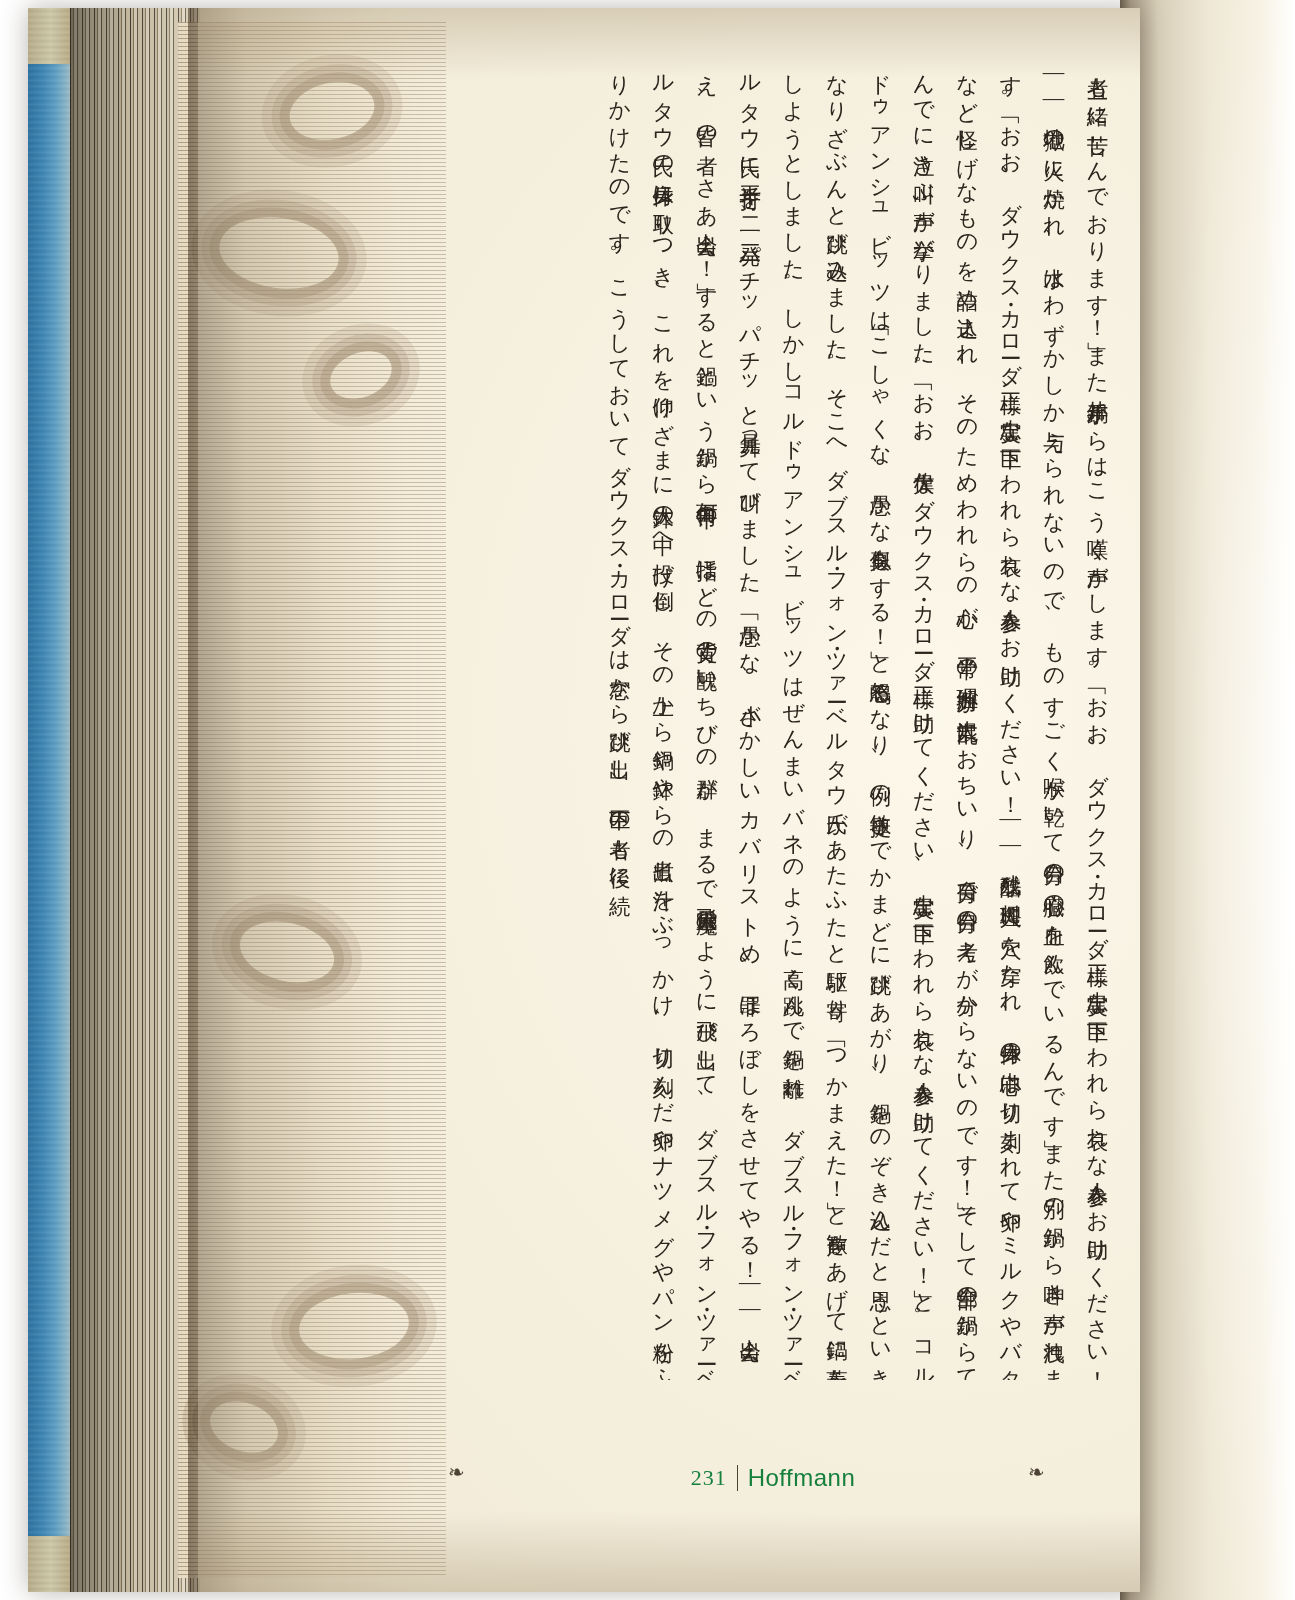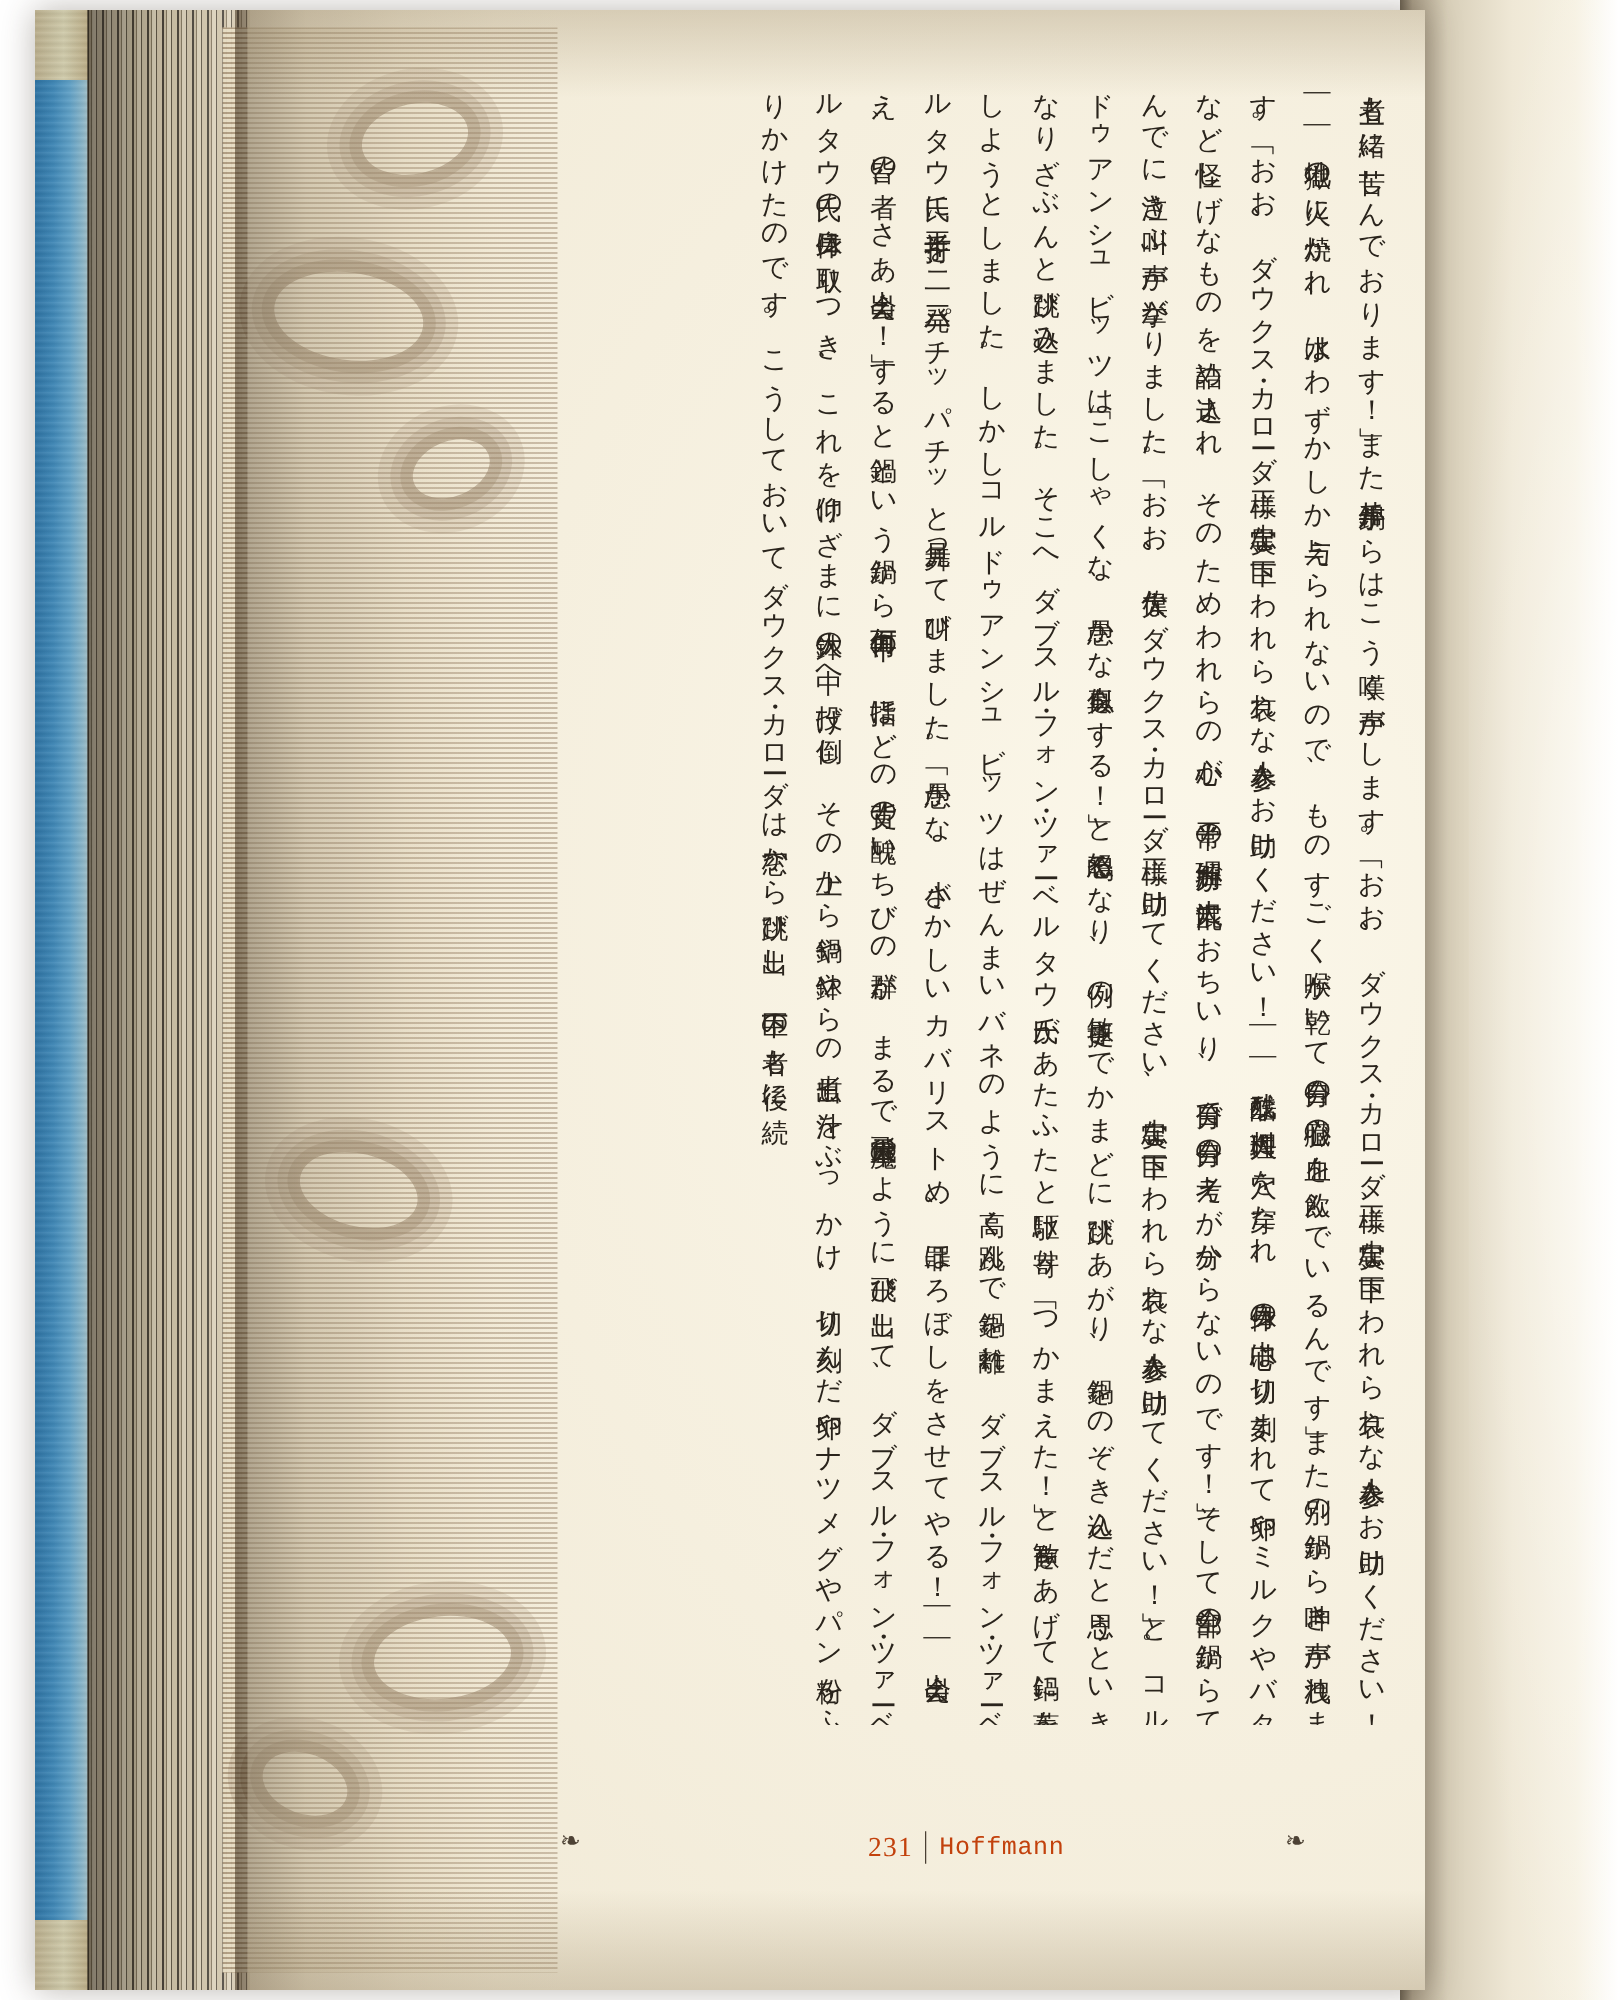--- a/index.html
+++ b/index.html
@@ -220,37 +220,37 @@
   .foot {
     position: absolute;
     left: 400px;
     top: 1450px;
     width: 690px;
     height: 40px;
     display: flex;
     align-items: center;
     justify-content: center;
     gap: 10px;
-    color: #c2410c;
+    color: #15803d;
   }
   .foot .pageno {
     font-size: 22px;
     letter-spacing: 1px;
     font-family: "Liberation Serif", "DejaVu Serif", serif;
   }
   .foot .rule {
     display: inline-block;
     width: 1px;
     height: 26px;
     background: #4a4034;
   }
   .foot .bookname {
-    font-size: 20px;
+    font-size: 24px;
     letter-spacing: .5px;
-    font-family: Liberation Mono, monospace;
+    font-family: Liberation Sans, sans-serif;
   }
   .orn {
     position: absolute;
     top: 1452px;
     font-size: 20px;
     color: #4d4235;
   }
   .orn.left  { left: 420px; }
   .orn.right { left: 1000px; }
 </style>

